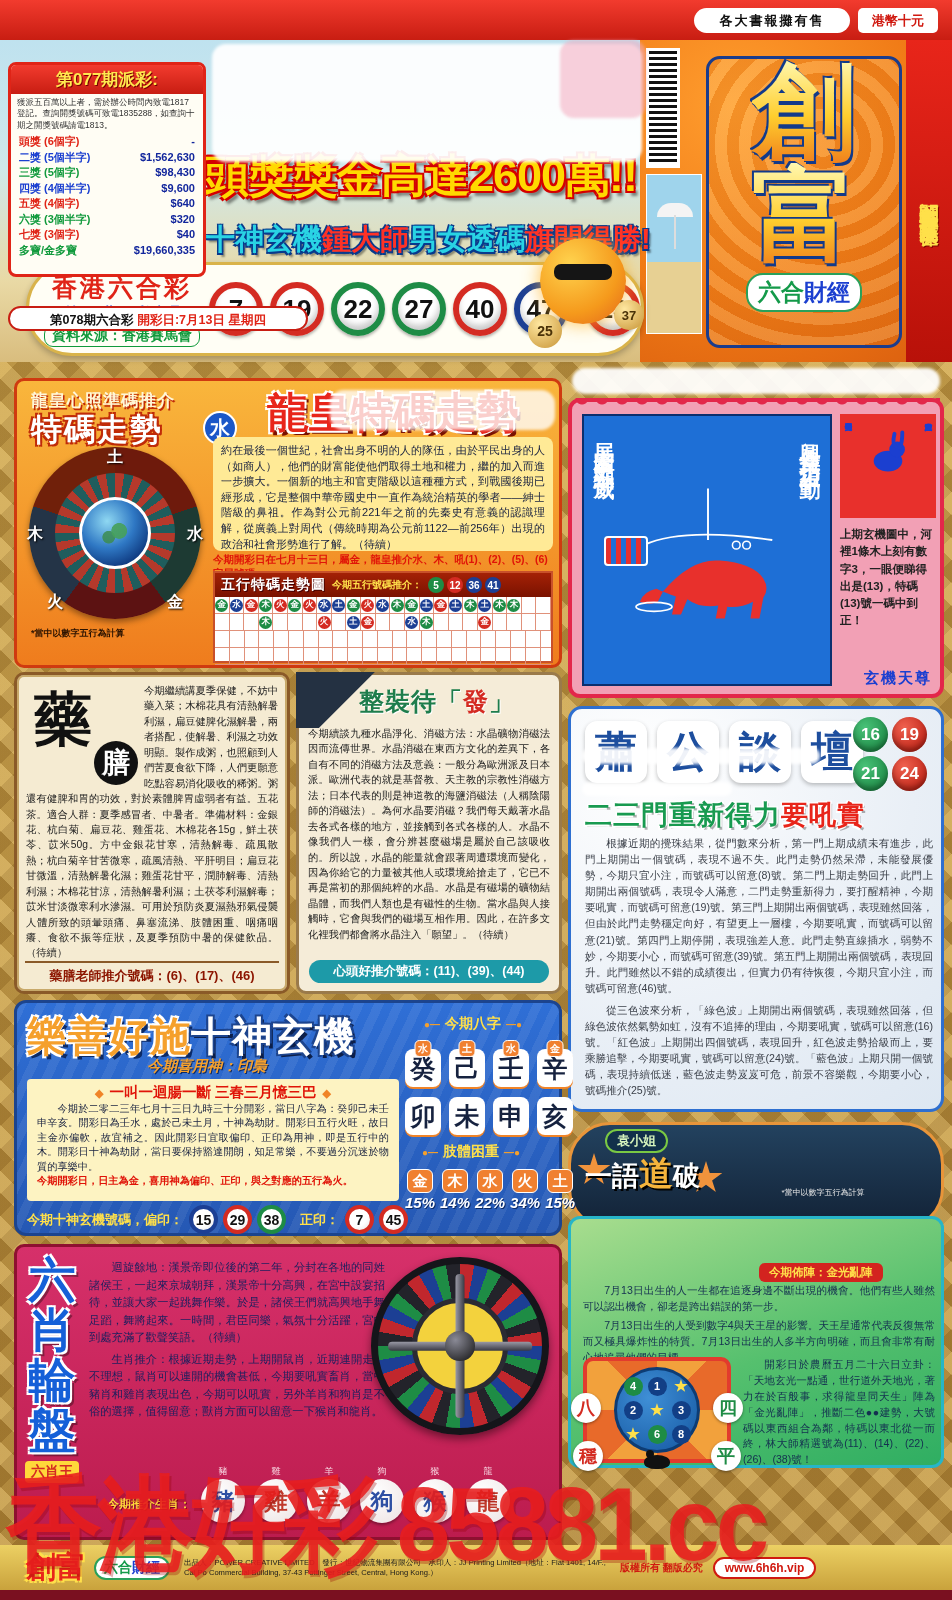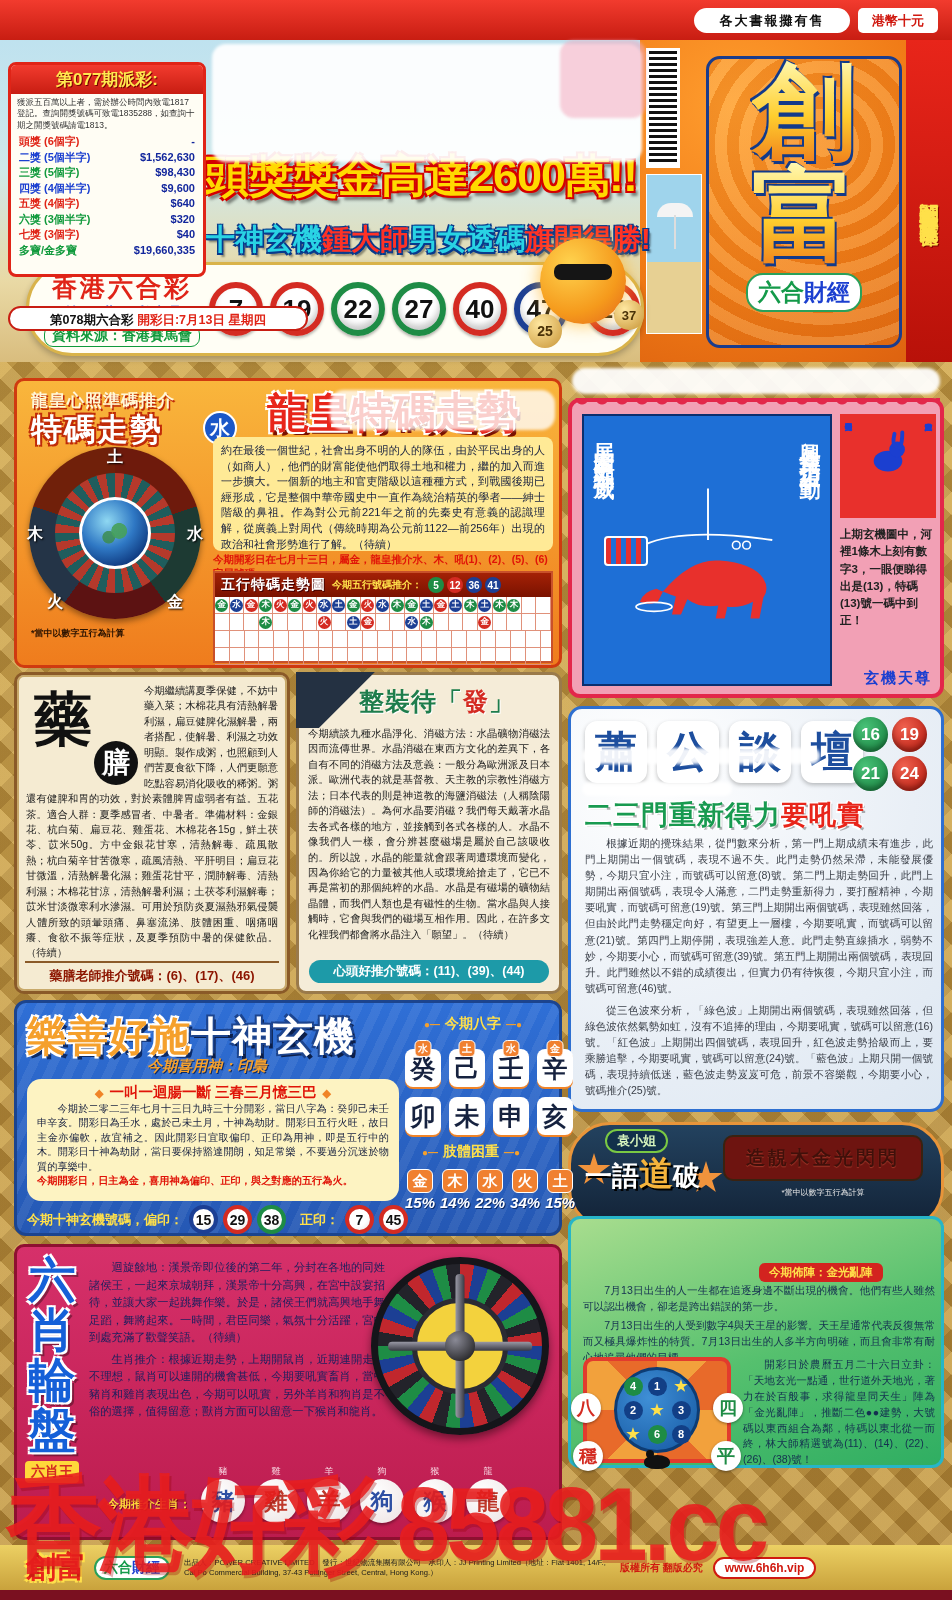--- a/index.html
+++ b/index.html
@@ -192,21 +192,21 @@
     color:#40100a;font-size:19px;font-weight:bold;letter-spacing:3px;text-shadow:0 1px 1px rgba(255,120,90,.35);}
   .s6note{position:absolute;left:152px;top:62px;width:200px;text-align:center;color:#e8e8e8;font-size:8px;}
 
   
   .s7{left:14px;top:1000px;width:548px;height:236px;border:3px solid #1c448e;border-radius:12px;
     background:repeating-linear-gradient(115deg,rgba(255,255,255,.07) 0 9px,transparent 9px 18px),linear-gradient(#2f6fd6,#2558b4);}
   .s7t{position:absolute;left:10px;top:6px;font-size:40px;font-weight:bold;white-space:nowrap;letter-spacing:1px;}
   .s7t .o{color:#f5a02c;text-shadow:-2px -2px 0 #fff,2px -2px 0 #fff,-2px 2px 0 #fff,3px 3px 0 #0c2a66;}
   .s7t .w{color:#fff;text-shadow:-2px -2px 0 #1c448e,2px -2px 0 #1c448e,-2px 2px 0 #1c448e,3px 3px 0 #0c1f4a;}
   .s7god{position:absolute;left:130px;top:54px;font-size:15px;font-weight:bold;color:#f5a02c;font-style:italic;text-shadow:1px 1px 0 #0c2a66;}
-  .s7panel{position:absolute;left:10px;top:76px;width:372px;height:122px;background:#fdf3c2;border-radius:14px;padding:4px 10px;}
+  .s7panel{position:absolute;left:10px;top:76px;width:372px;height:122px;background:#fdf3c2;border-radius:4px;padding:4px 10px;}
   .s7poem{text-align:center;color:#e01408;font-weight:bold;font-size:14.5px;white-space:nowrap;}
   .s7poem:before,.s7poem:after{content:"◆";color:#f08428;margin:0 6px;font-size:11px;}
   .s7body{font-size:10.2px;line-height:1.42;color:#17203f;text-align:justify;text-indent:2em;}
   .s7red{font-size:10.2px;color:#e01408;font-weight:bold;}
   .s7nums{position:absolute;left:10px;top:202px;display:flex;align-items:center;gap:6px;color:#ffe04a;
     font-size:13px;font-weight:bold;white-space:nowrap;}
   .mball{width:29px;height:29px;border-radius:50%;background:radial-gradient(circle at 35% 30%,#fff 55%,#e2e2e2);
     display:flex;align-items:center;justify-content:center;font-size:14px;font-weight:bold;color:#111;flex:0 0 auto;}
   .mball.r{border:4px solid #d42b22}.mball.g{border:4px solid #1e8c45}.mball.b{border:4px solid #1c3f94}
   .s7hd{position:absolute;color:#ffe04a;font-weight:bold;font-size:14px;white-space:nowrap;}
@@ -640,21 +640,20 @@
       <p>根據近期的攪珠結果，從門數來分析，第一門上期成績未有進步，此門上期開出一個號碼，表現不過不失。此門走勢仍然呆滯，未能發展優勢，今期只宜小注，而號碼可以留意(8)號。第二門上期走勢回升，此門上期開出兩個號碼，表現令人滿意，二門走勢重新得力，要打醒精神，今期要吼實，而號碼可留意(19)號。第三門上期開出兩個號碼，表現雖然回落，但由於此門走勢穩定向好，有望更上一層樓，今期要吼實，而號碼可以留意(21)號。第四門上期停開，表現強差人意。此門走勢直線插水，弱勢不妙，今期要小心，而號碼可留意(39)號。第五門上期開出兩個號碼，表現回升。此門雖然以不錯的成績復出，但實力仍有待恢復，今期只宜小注，而號碼可留意(46)號。</p>
       <p>從三色波來分析，「綠色波」上期開出兩個號碼，表現雖然回落，但綠色波依然氣勢如虹，沒有不追捧的理由，今期要吼實，號碼可以留意(16)號。「紅色波」上期開出四個號碼，表現回升，紅色波走勢拾級而上，要乘勝追擊，今期要吼實，號碼可以留意(24)號。「藍色波」上期只開一個號碼，表現持續低迷，藍色波走勢岌岌可危，前景不容樂觀，今期要小心，號碼推介(25)號。</p>
     </div>
   </div>
 
   <div class="sec s6">
     <span class="s6star" style="left:6px;top:28px;"></span>
     <span class="s6star" style="left:118px;top:36px;"></span>
     <div class="s6name">袁小姐</div>
     <div class="s6brand"><span>一語</span><i>道</i><span>破</span></div>
-    <div class="s6msg">造靚木金光閃閃</div>
     <div class="s6note">*當中以數字五行為計算</div>
   </div>
 
   <div class="sec s7">
     <div class="s7t"><span class="o">樂善好施</span><span class="w">十神玄機</span></div>
     <div class="s7god">今期喜用神：印梟</div>
     <div class="s7panel">
       <div class="s7poem">一叫一迴腸一斷 三春三月憶三巴</div>
       <div class="s7body">今期於二零二三年七月十三日九時三十分開彩，當日八字為：癸卯己未壬申辛亥。開彩日為壬水，處於己未土月，十神為劫財。開彩日五行火旺，故日主金亦偏軟，故宜補之。因此開彩日宜取偏印、正印為用神，即是五行中的木。開彩日十神為劫財，當日要保持豁達開朗，知足常樂，不要過分沉迷於物質的享樂中。</div>
       <div class="s7red">今期開彩日，日主為金，喜用神為偏印、正印，與之對應的五行為火。</div>

